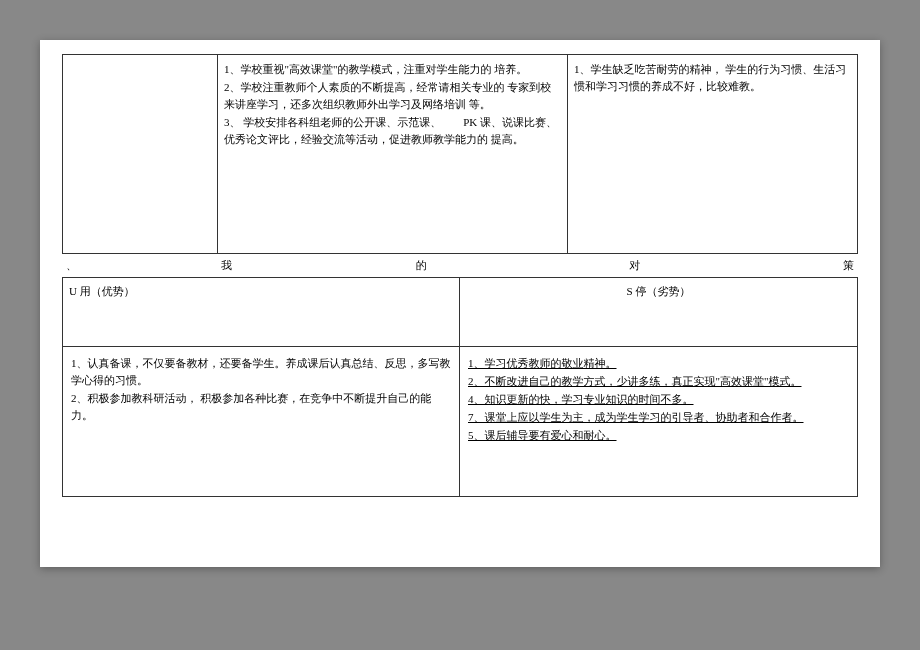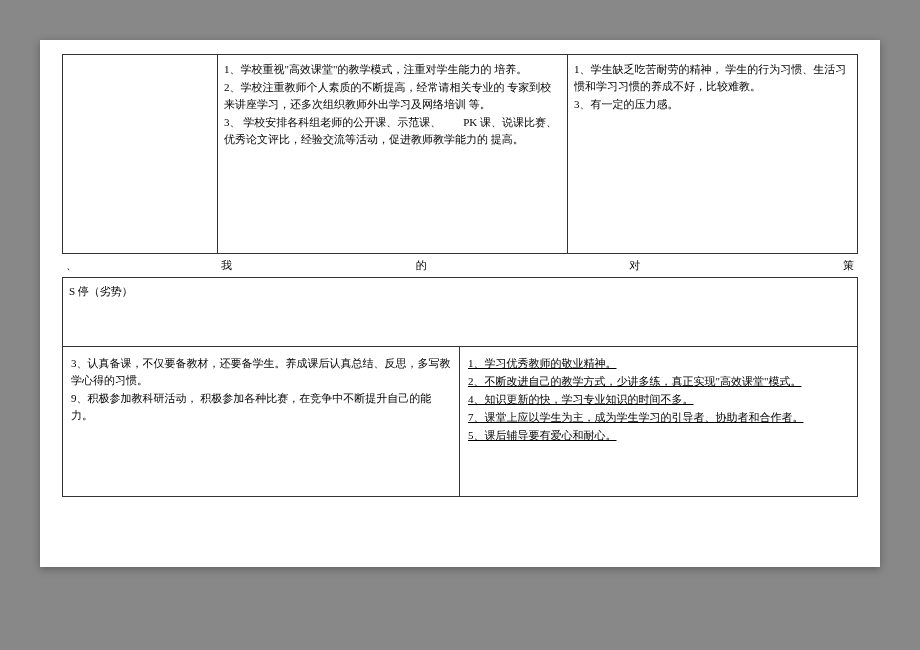--- a/index.html
+++ b/index.html
@@ -54,21 +54,21 @@
     }
     .row2 {
       display: flex;
       border: 1px solid #333;
       min-height: 70px;
     }
     .row2 > div {
       border-right: 1px solid #333;
       padding: 6px;
     }
-    .row2 > div:last-child { border-right: none; }
+    .row2 > div:last-child { border-right: none; text-align: center; }
     .left2 { width: 50%; }
     .right2 { width: 50%; }
     .row3 {
       display: flex;
       border: 1px solid #333;
       border-top: none;
       min-height: 150px;
     }
     .row3 > div {
       border-right: 1px solid #333;
@@ -88,50 +88,52 @@
     <div class="c1">
       <span></span>
     </div>
     <div class="c2">
       <p>1、学校重视"高效课堂"的教学模式，注重对学生能力的 培养。</p>
       <p>2、学校注重教师个人素质的不断提高，经常请相关专业的 专家到校来讲座学习，还多次组织教师外出学习及网络培训 等。</p>
       <p>3、 学校安排各科组老师的公开课、示范课、　　PK 课、说课比赛、优秀论文评比，经验交流等活动，促进教师教学能力的 提高。</p>
     </div>
     <div class="c3">
       <p>1、学生缺乏吃苦耐劳的精神， 学生的行为习惯、生活习惯和学习习惯的养成不好，比较难教。</p>
-      <p>3、有一定的压力感。</p>
     </div>
   </div>
 
   <div class="strategies-title">
     <span class="lead">、</span>
     <span class="seg">
       <span>我</span>
       <span>的</span>
     </span>
     <span class="seg">
       <span></span>
       <span>对</span>
     </span>
     <span class="seg">
       <span></span>
       <span>策</span>
     </span>
   </div>
 
   <div class="row2">
+    <div class="left2">
+      <span>U 用（优势）</span>
+    </div>
     <div class="right2">
       <span>S 停（劣势）</span>
     </div>
   </div>
 
   <div class="row3">
     <div class="left3">
-      <p>3、认真备课，不仅要备教材，还要备学生。养成课后认真总结、反思，多写教学心得的习惯。</p>
-      <p>9、积极参加教科研活动， 积极参加各种比赛，在竞争中不断提升自己的能力。</p>
+      <p>1、认真备课，不仅要备教材，还要备学生。养成课后认真总结、反思，多写教学心得的习惯。</p>
+      <p>2、积极参加教科研活动， 积极参加各种比赛，在竞争中不断提升自己的能力。</p>
     </div>
     <div class="right3">
       <p>1、学习优秀教师的敬业精神。</p>
       <p>2、不断改进自己的教学方式，少讲多练，真正实现"高效课堂"模式。</p>
       <p>4、知识更新的快，学习专业知识的时间不多。</p>
       <p>7、课堂上应以学生为主，成为学生学习的引导者、协助者和合作者。</p>
       <p>5、课后辅导要有爱心和耐心。</p>
     </div>
   </div>
 

